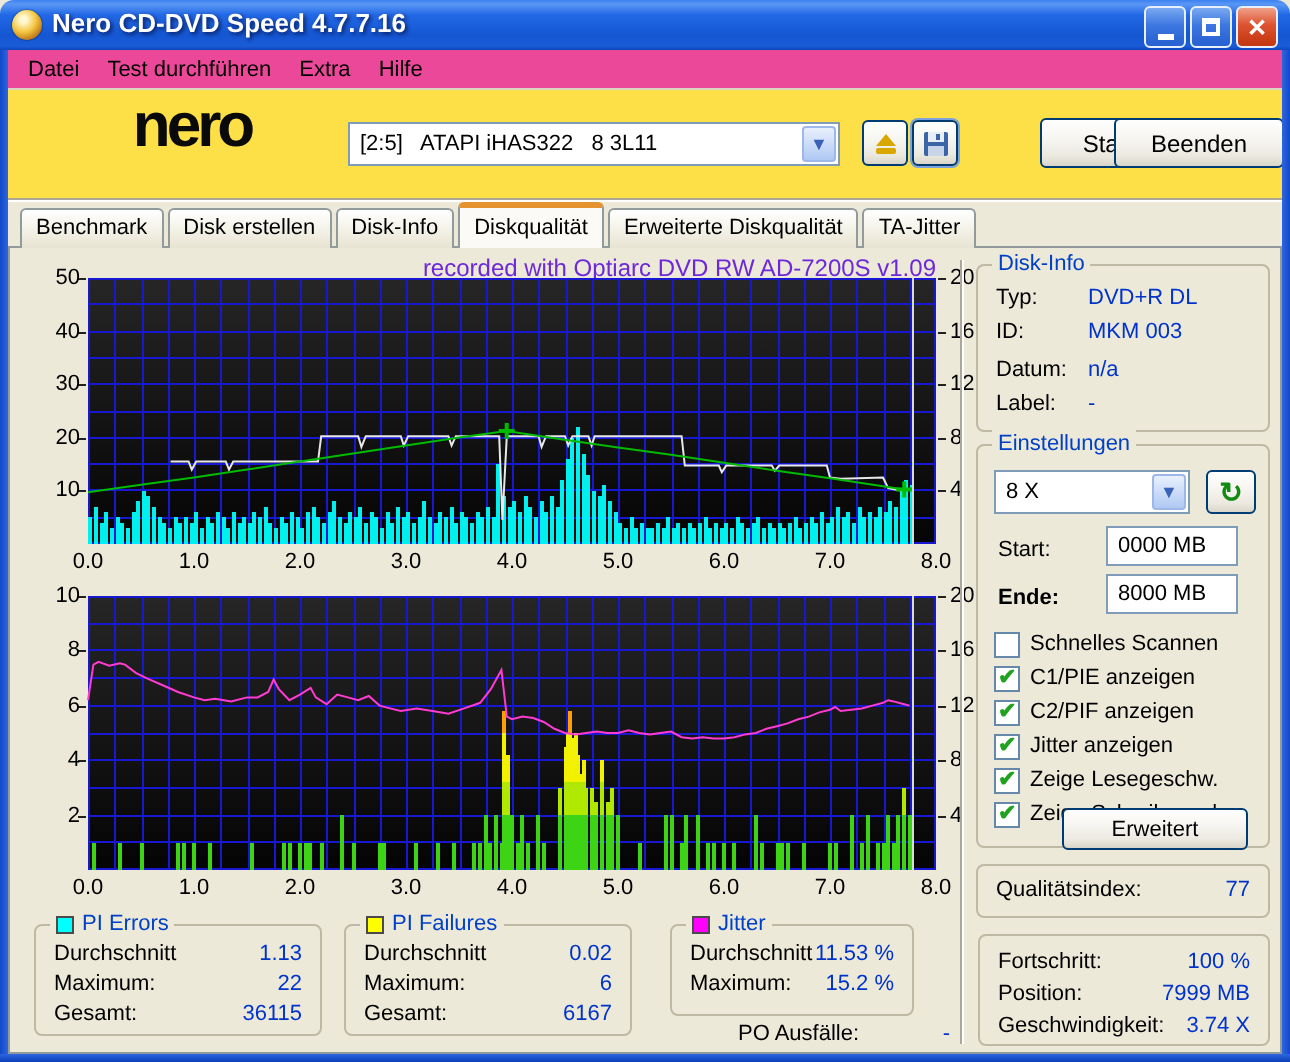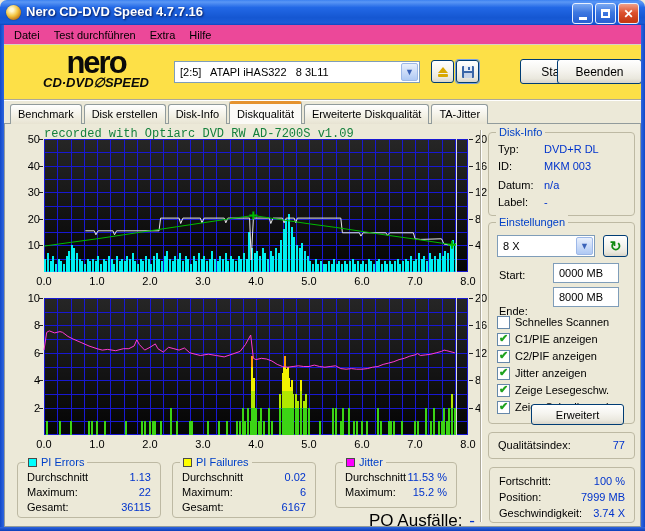--- a/index.html
+++ b/index.html
@@ -45,21 +45,21 @@
   .btn-quit{left:553px;top:14px;width:85px;height:25px;}
   .eject-tri{width:0;height:0;border-left:5px solid transparent;border-right:5px solid transparent;border-bottom:6px solid #D9A800;}
   .eject-bar{width:10px;height:3px;background:#D9A800;margin-top:1px;border-radius:1px;}
   
   .tabbar{position:absolute;left:10px;top:101px;height:23px;display:flex;align-items:flex-end;z-index:3;}
   .tab{height:20px;margin-top:3px;padding:3px 7px 0 7px;font-size:11px;background:linear-gradient(180deg,#FFFFFF,#F2F0E4 60%,#E7E3D2);
     border:1px solid #919B9C;border-bottom:none;border-radius:3px 3px 0 0;margin-right:2px;color:#000;}
   .tab.active{height:23px;margin-top:0;padding-top:4px;background:#FBFAF7;border-top:3px solid #E5932F;position:relative;z-index:4;}
   .tab-panel{position:absolute;left:4px;top:123px;width:637px;height:404px;border:1px solid #919B9C;background:#ECE9D8;z-index:1;}
   
-  .chart-header{position:absolute;left:44px;top:127px;width:424px;text-align:left;font-size:12px;color:#15803d;z-index:2;font-family:Liberation Mono, monospace;}
+  .chart-header{position:absolute;left:44px;top:127px;width:424px;text-align:right;font-size:12px;color:#6d28d9;z-index:2;}
   .plot{position:absolute;z-index:2;}
   #plot1{left:44px;top:139px;width:424px;height:133px;}
   #plot2{left:44px;top:298px;width:424px;height:137px;}
   .axlab{position:absolute;font-size:11px;color:#000;line-height:12px;}
   .vsep{position:absolute;left:480px;top:130px;width:2px;height:392px;border-left:1px solid #ACA899;border-right:1px solid #FFFFFF;z-index:2;}
   
   .groupbox{position:absolute;border:1px solid #BDB9A3;border-radius:4px;z-index:2;}
   .gb-title{position:absolute;top:-8px;left:7px;background:#ECE9D8;padding:0 3px;color:#0040C8;font-size:11px;line-height:14px;display:flex;align-items:center;}
   .legend-sq{display:inline-block;width:9px;height:9px;border:1px solid #4A4A4A;margin-right:4px;}
   .row{position:absolute;left:9px;right:9px;font-size:11px;color:#000;display:flex;justify-content:space-between;}
@@ -70,21 +70,21 @@
   .btn-refresh{left:114px;top:12px;width:25px;height:22px;color:#128A12;font-size:14px;font-weight:bold;}
   .field{position:absolute;background:#fff;border:1px solid #7F9DB9;font-size:11px;color:#000;padding:3px 0 0 5px;width:66px;height:20px;}
   .flabel{position:absolute;font-size:11px;color:#000;}
   .cbrow{position:absolute;left:8px;display:flex;align-items:center;font-size:11px;color:#000;height:14px;}
   .cbox{width:13px;height:13px;border:1px solid #6688AA;background:#fff;margin-right:5px;position:relative;flex:none;}
   .cbox .chk{display:none;position:absolute;left:1px;top:-2px;color:#1FA21F;font-size:11px;font-weight:bold;}
   .cbrow.on .chk{display:block;}
   .btn-adv{left:42px;top:181px;width:93px;height:21px;font-size:11px;}
   
   .prow{position:absolute;left:9px;right:9px;font-size:11px;display:flex;justify-content:space-between;}
-  .po-row{position:absolute;left:337px;top:511px;width:138px;font-size:17px;display:flex;justify-content:space-between;z-index:2;padding-left:32px;}
+  .po-row{position:absolute;left:337px;top:511px;width:138px;font-size:11px;display:flex;justify-content:space-between;z-index:2;padding-left:32px;}
 </style>
 </head>
 <body>
 
 <div class="window">
   <div class="titlebar">
     <div class="app-icon"></div>
     <div class="title-text">Nero CD-DVD Speed 4.7.7.16</div>
   </div>
   <div class="winbtns">
@@ -105,21 +105,20 @@
   <div class="menubar">
     <span class="menu-item">Datei</span>
     <span class="menu-item">Test durchführen</span>
     <span class="menu-item">Extra</span>
     <span class="menu-item">Hilfe</span>
   </div>
 
   <div class="toolbar">
     <div class="logo">
       <div class="logo-l1">nero</div>
-      <div class="logo-l2">CD·DVD∅SPEED</div>
     </div>
     <div class="combo">
       <span class="combo-text pre">[2:5]   ATAPI iHAS322   8 3L11</span>
       <span class="combo-arrow">▼</span>
     </div>
     <div class="xpbtn btn-eject">
       <span class="eject-tri"></span>
       <span class="eject-bar"></span>
     </div>
     <div class="xpbtn btn-save">
@@ -592,21 +591,21 @@
     <div class="gb-title">Einstellungen</div>
     <div class="combo-sm">
       <span class="combo-text">8 X</span>
       <span class="combo-arrow">▼</span>
     </div>
     <div class="xpbtn btn-refresh">
         <span>↻</span>
       </div>
     <span class="flabel" style="left:10px;top:46px;">Start:</span>
     <div class="field" style="left:64px;top:40px;">0000 MB</div>
-    <span class="flabel" style="left:10px;top:82px;">Ende:</span>
+    <span class="flabel" style="left:10px;top:70px;font-weight:bold;">Ende:</span>
     <div class="field" style="left:64px;top:64px;">8000 MB</div>
     <div class="cbrow cb" style="top:92px;">
         <span class="cbox"></span>
         <span>Schnelles Scannen</span>
       </div>
     <div class="cbrow cb on" style="top:109px;">
         <span class="cbox">
           <span class="chk">✔</span>
         </span>
         <span>C1/PIE anzeigen</span>

